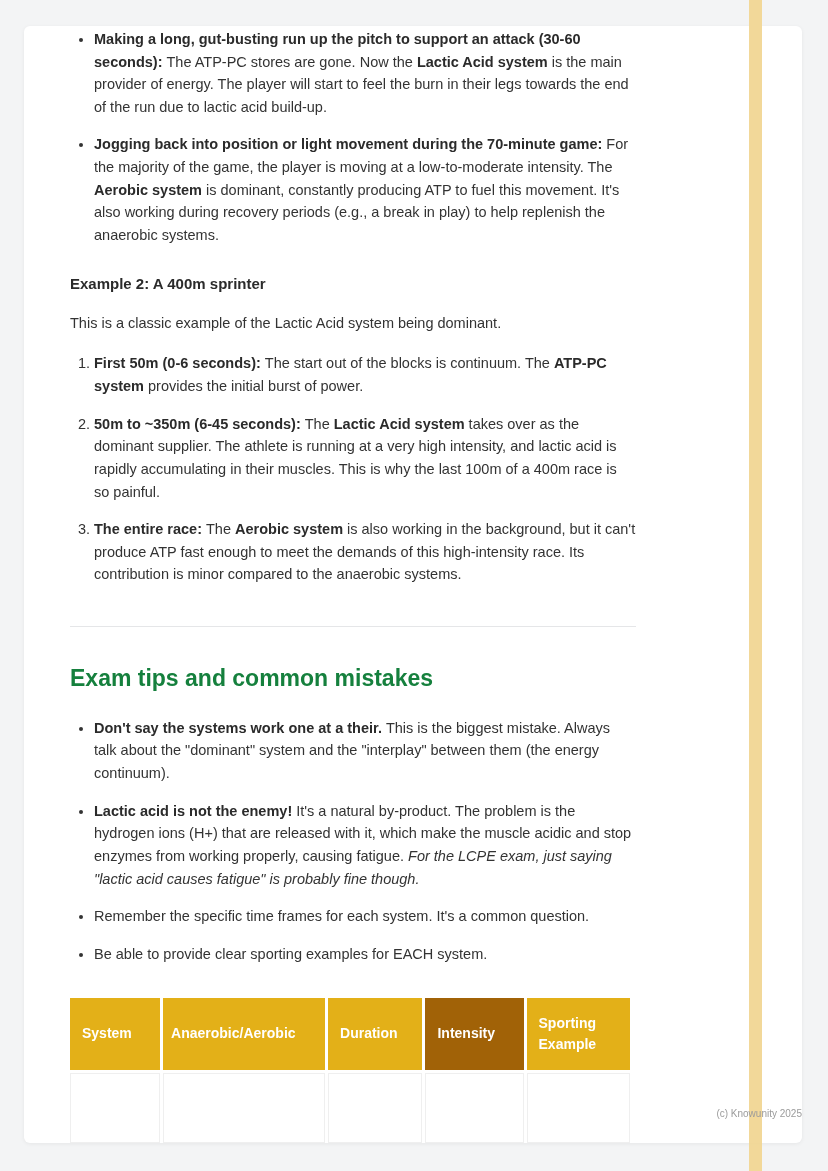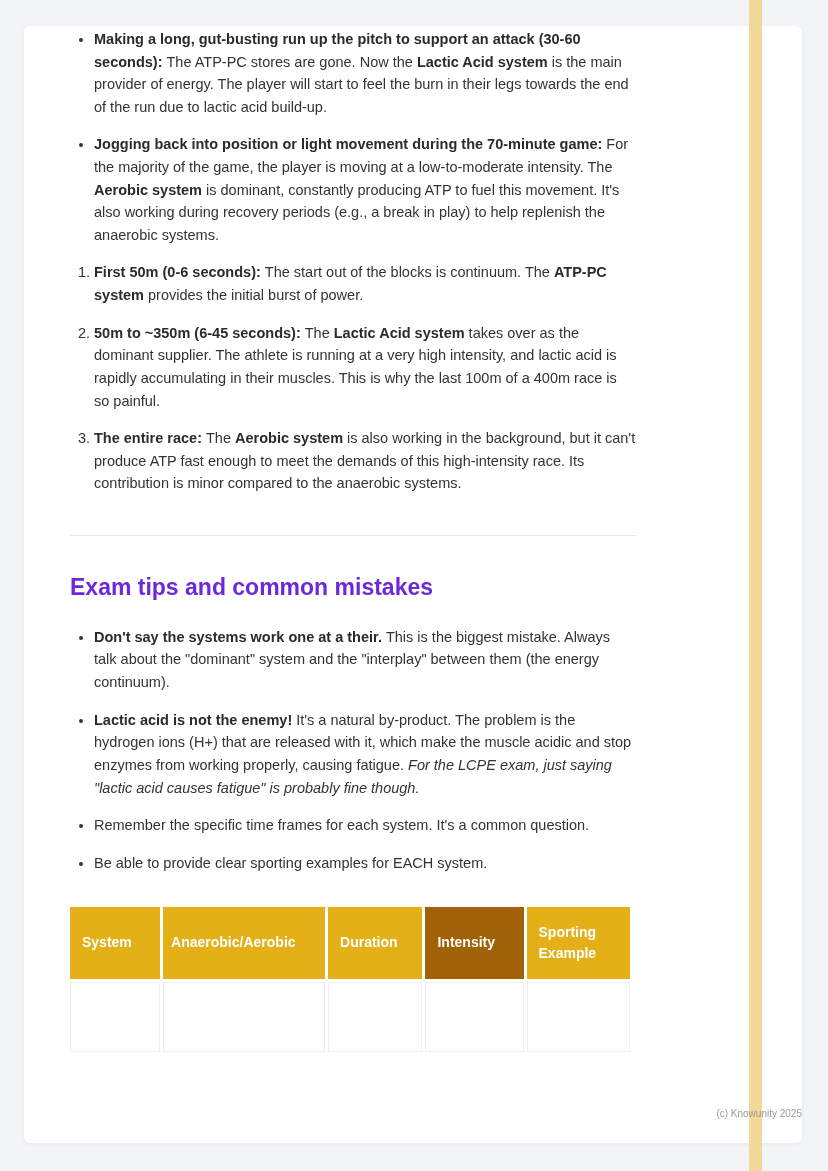--- a/index.html
+++ b/index.html
@@ -125,31 +125,33 @@
 
 <div class="canvas">
   <div class="page">
     <div class="content">
 
       <ul class="bullets">
         <li><span class="b">Making a long, gut-busting run up the pitch to support an attack (30-60 seconds): </span><span>The ATP-PC stores are gone. Now the </span><span class="b">Lactic Acid system</span><span> is the main provider of energy. The player will start to feel the burn in their legs towards the end of the run due to lactic acid build-up.</span></li>
         <li><span class="b">Jogging back into position or light movement during the 70-minute game: </span><span>For the majority of the game, the player is moving at a low-to-moderate intensity. The </span><span class="b">Aerobic system</span><span> is dominant, constantly producing ATP to fuel this movement. It's also working during recovery periods (e.g., a break in play) to help replenish the anaerobic systems.</span></li>
       </ul>
 
+      <div class="subheading">Example 2: A 400m sprinter</div>
 
+      <p class="para">This is a classic example of the Lactic Acid system being dominant.</p>
 
       <ol class="steps">
         <li><span class="b">First 50m (0-6 seconds): </span><span>The start out of the blocks is continuum. The </span><span class="b">ATP-PC system</span><span> provides the initial burst of power.</span></li>
         <li><span class="b">50m to ~350m (6-45 seconds): </span><span>The </span><span class="b">Lactic Acid system</span><span> takes over as the dominant supplier. The athlete is running at a very high intensity, and lactic acid is rapidly accumulating in their muscles. This is why the last 100m of a 400m race is so painful.</span></li>
         <li><span class="b">The entire race: </span><span>The </span><span class="b">Aerobic system</span><span> is also working in the background, but it can't produce ATP fast enough to meet the demands of this high-intensity race. Its contribution is minor compared to the anaerobic systems.</span></li>
       </ol>
 
       <hr class="divider">
 
-      <h2 class="accent-heading" style="color: #6d28d9;">Exam tips and common mistakes</h2>
+      <h2 class="accent-heading" style="color: #15803d;">Exam tips and common mistakes</h2>
 
       <ul class="bullets">
         <li><span class="b">Don't say the systems work one at a their. </span><span>This is the biggest mistake. Always talk about the "dominant" system and the "interplay" between them (the energy continuum).</span></li>
         <li><span class="b">Lactic acid is not the enemy! </span><span>It's a natural by-product. The problem is the hydrogen ions (H+) that are released with it, which make the muscle acidic and stop enzymes from working properly, causing fatigue. </span><span class="i">For the LCPE exam, just saying "lactic acid causes fatigue" is probably fine though.</span></li>
         <li><span>Remember the specific time frames for each system. It's a common question.</span></li>
         <li><span>Be able to provide clear sporting examples for EACH system.</span></li>
       </ul>
 
       <table class="systems">
         <thead>

